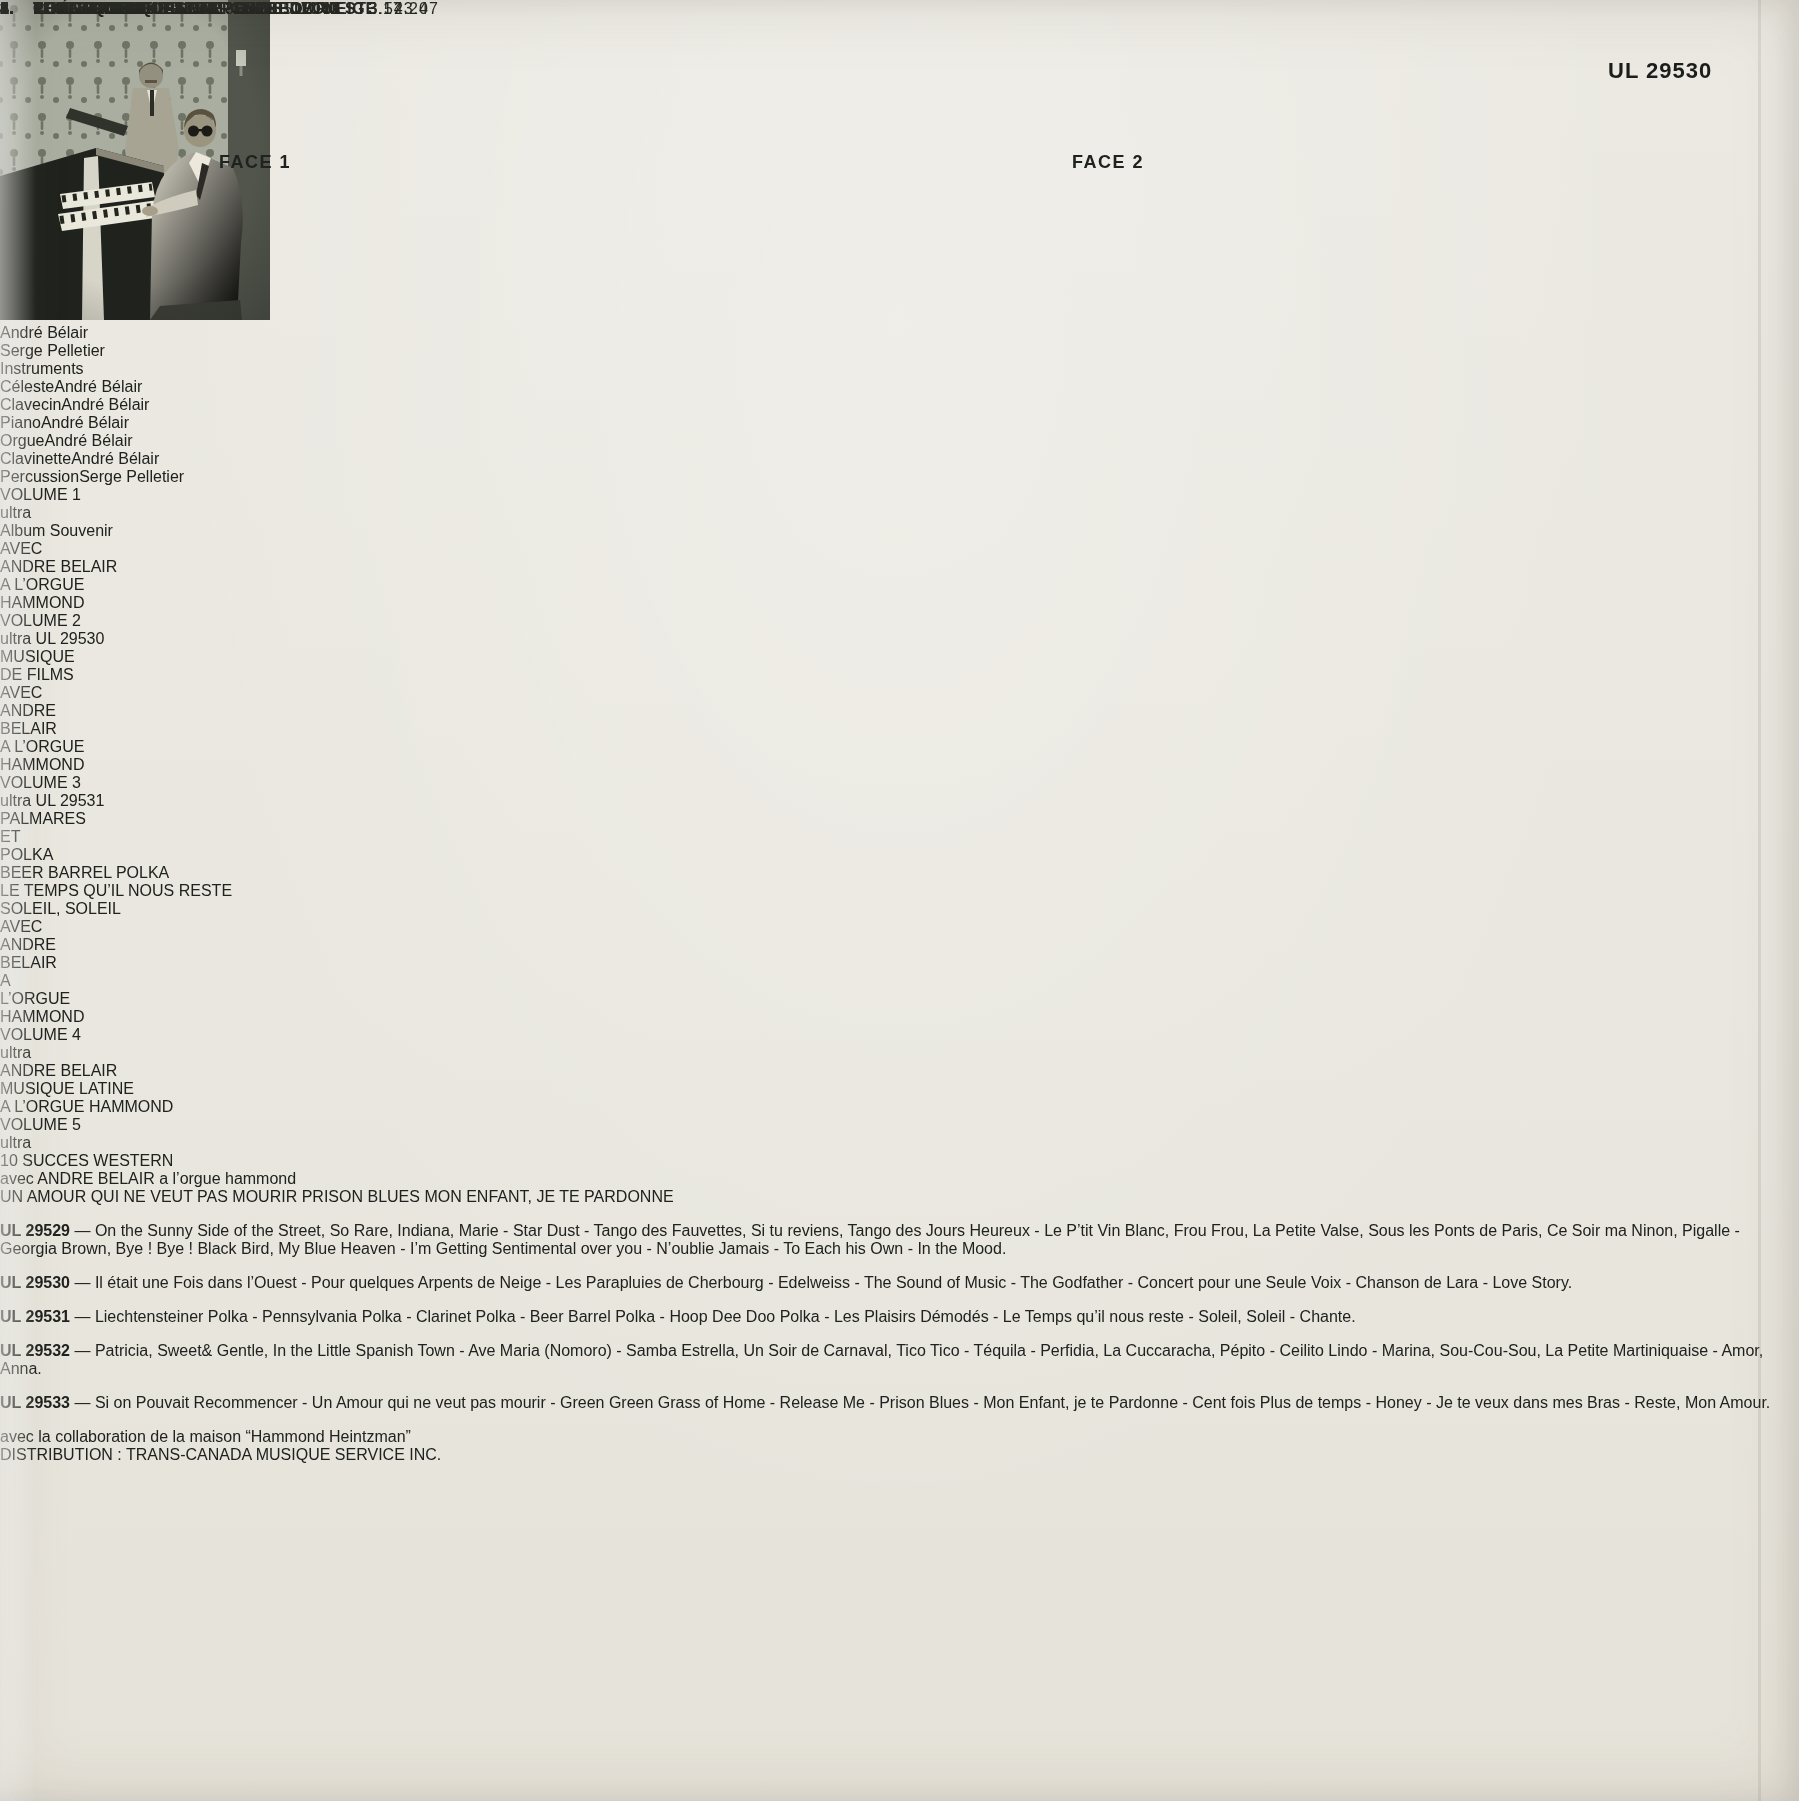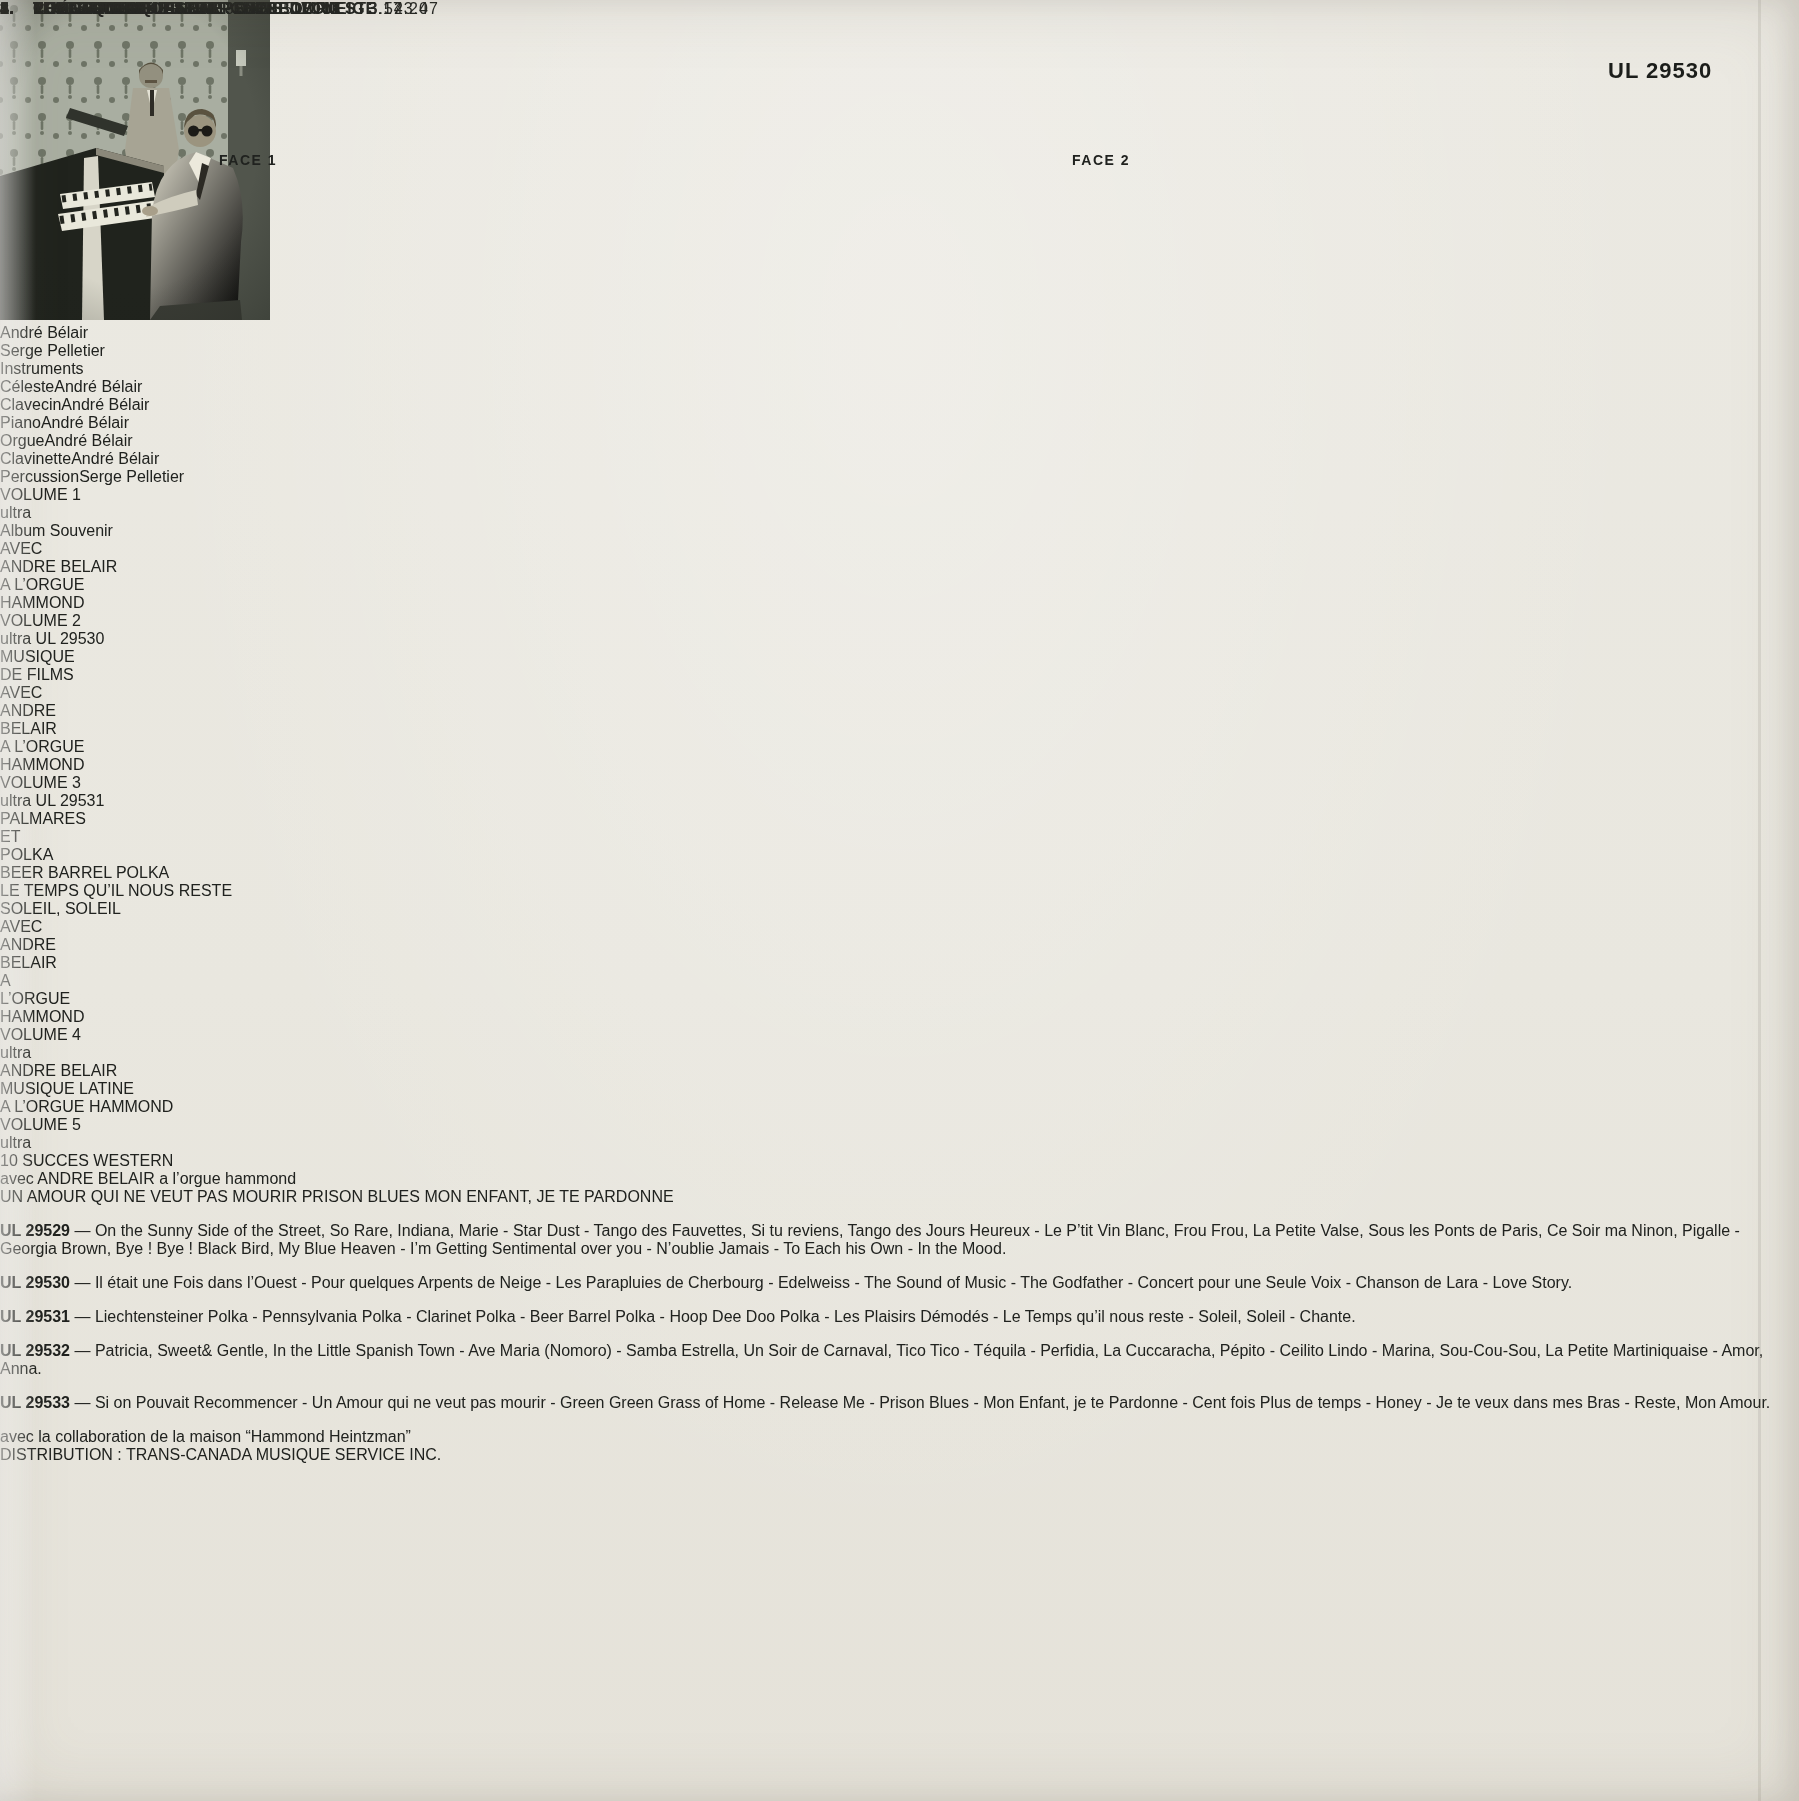--- a/index.html
+++ b/index.html
@@ -12,21 +12,21 @@
   }
   .edge-left { position:absolute; left:0; top:0; width:36px; height:100%;
     background:linear-gradient(90deg, rgba(255,255,255,.55), rgba(255,255,255,0)); }
   .edge-right { position:absolute; left:1758px; top:0; width:3px; height:100%;
     background:rgba(110,105,95,.14); }
   .vignette { position:absolute; inset:0; pointer-events:none;
     box-shadow: inset 0 0 70px rgba(120,112,95,.18), inset -10px 0 22px rgba(105,100,88,.12); }
 
   .catalog { position:absolute; left:1608px; top:58px; font-weight:bold; font-size:22px; letter-spacing:1px; color:#1c1e1b; }
 
-  .face-heading { position:absolute; top:152px; font-weight:bold; font-size:14px; letter-spacing:1.5px; }
+  .face-heading { position:absolute; top:152px; font-weight:bold; font-size:18px; letter-spacing:1.5px; }
   #face1-heading { left:219px; }
   #face2-heading { left:1072px; }
 
   .tr { position:absolute; white-space:nowrap; }
   .tr .num { display:inline-block; width:33px; font-weight:bold; font-size:16px; letter-spacing:.5px; }
   .tr .title { font-weight:bold; font-size:16px; letter-spacing:.6px; word-spacing:6px; }
   .tr .dur { font-size:16px; margin-left:27px; letter-spacing:1px; color:#26282") }
   .tr .dur { font-size:16px; margin-left:27px; letter-spacing:1px; color:#262825; }
   #t11{left:219px;top:252px} #t12{left:219px;top:356px} #t13{left:219px;top:455px}
   #t14{left:219px;top:555px} #t15{left:219px;top:683px}

